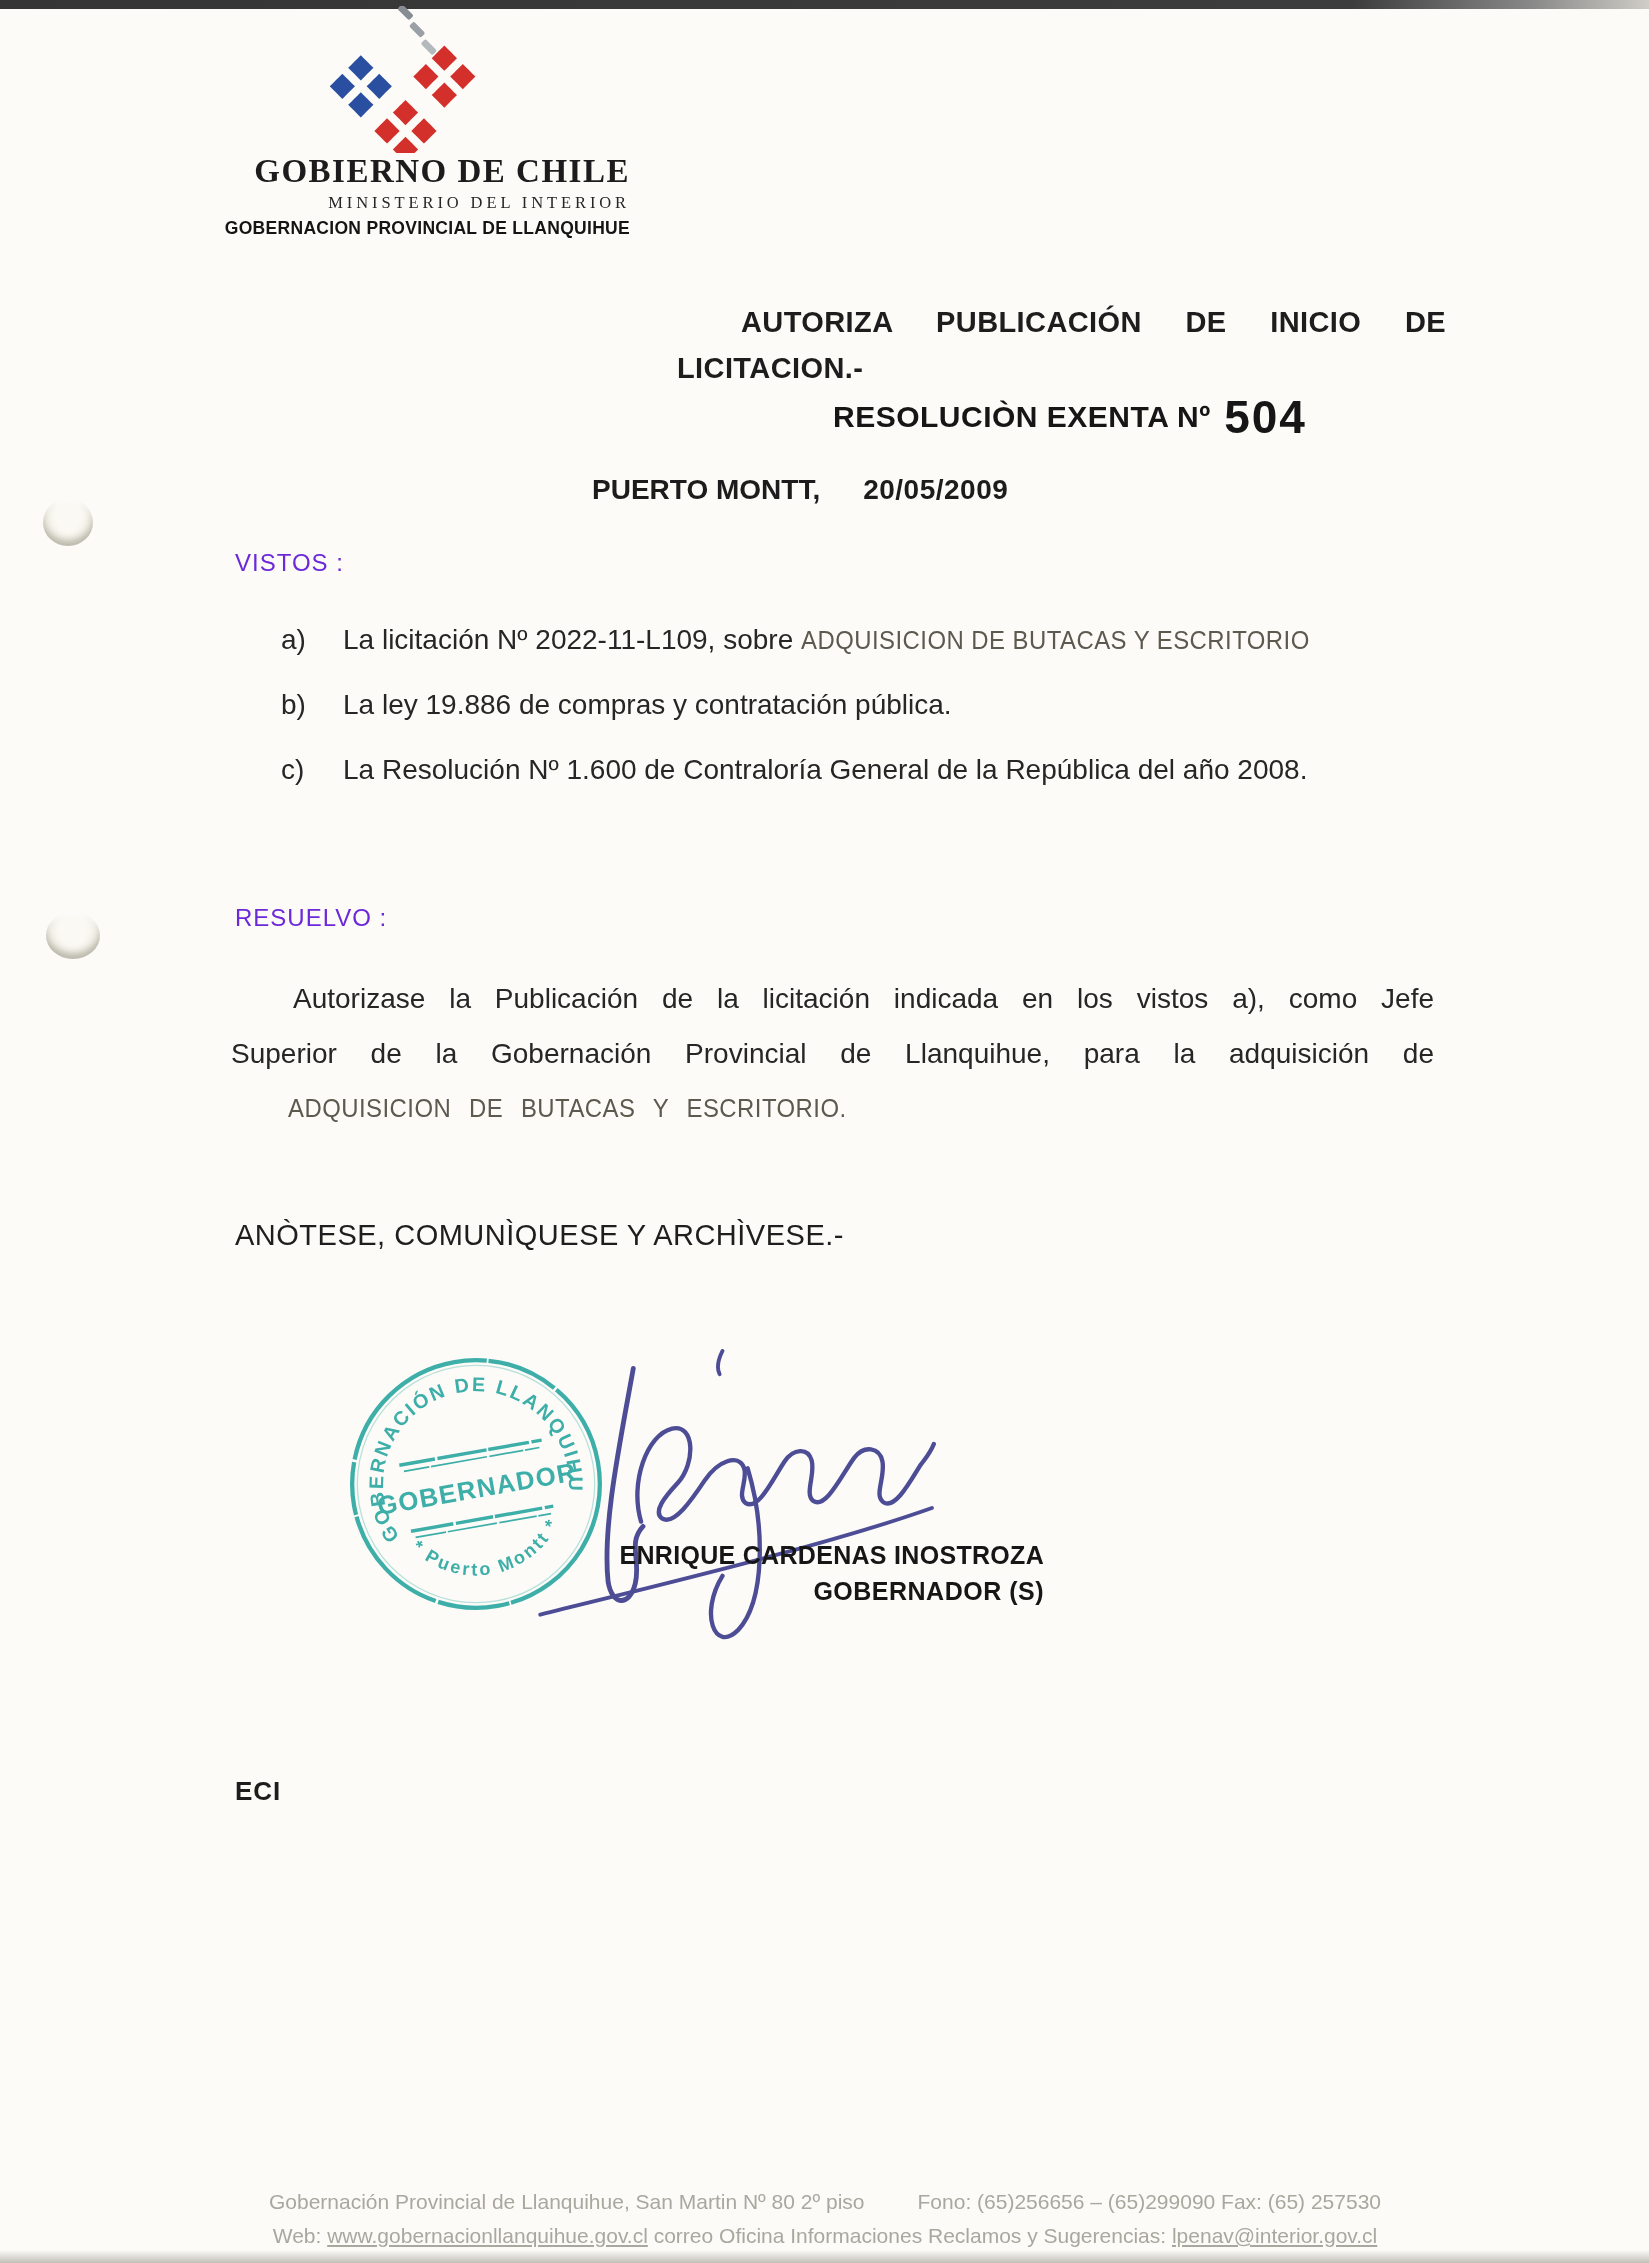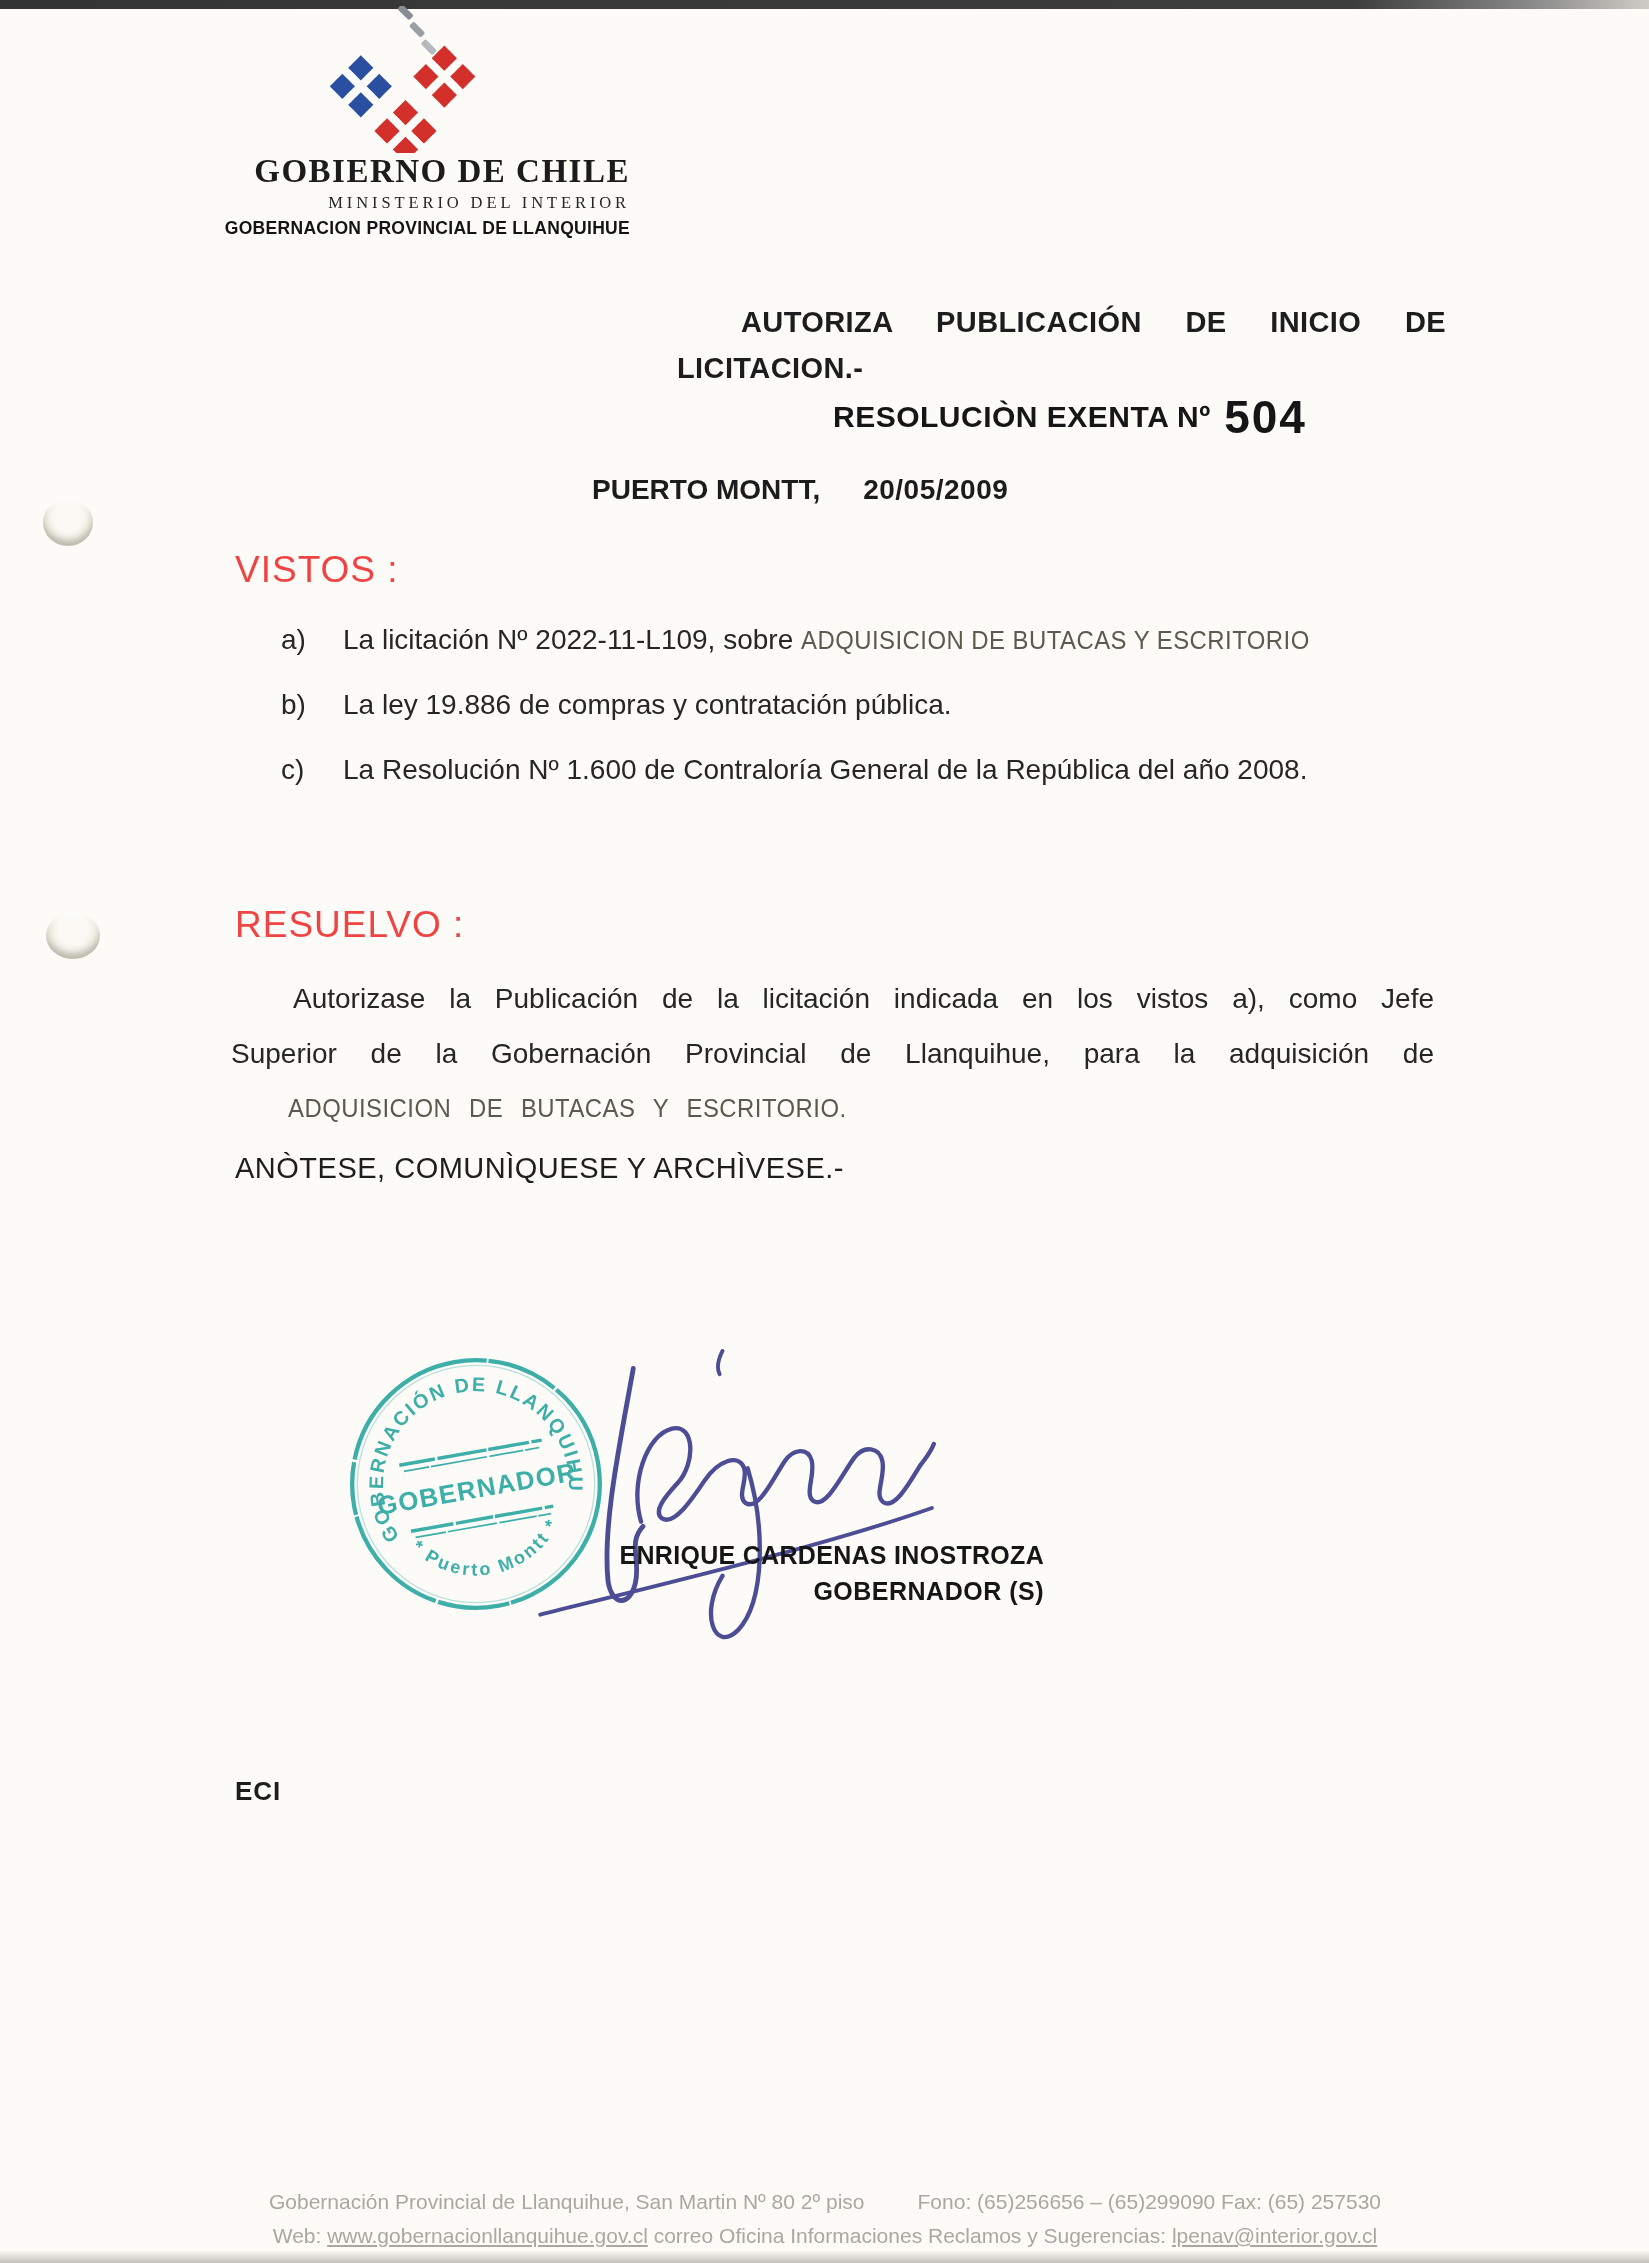--- a/index.html
+++ b/index.html
@@ -35,34 +35,34 @@
   .title-block{position:absolute;left:677px;top:299px;width:769px;
     font-size:29px;font-weight:700;line-height:1.6;color:#1d1d1d;
     text-align:justify;text-indent:64px;word-spacing:9.7px;letter-spacing:0.4px;}
   .resolution{position:absolute;left:833px;top:390px;display:flex;align-items:center;color:#161616;}
   .resolution .lbl{font-size:30px;font-weight:700;letter-spacing:0.5px;}
   .resolution .num{font-size:46px;font-weight:700;margin-left:13.6px;letter-spacing:1.9px;}
   .place-date{position:absolute;left:592px;top:474px;font-size:28px;font-weight:700;color:#1c1c1c;}
   .place-date .date{margin-left:43px;letter-spacing:0.5px;}
 
   
-  .sec-heading{position:absolute;font-size:37px;letter-spacing:1px;color:#ef4444;}
+  .sec-heading{position:absolute;font-size:24px;letter-spacing:1px;color:#6d28d9;}
   .vistos-list{position:absolute;left:281px;top:619px;width:1169px;}
   .visto{display:flex;margin-bottom:23px;font-size:28px;line-height:1.5;color:#262626;}
   .visto .marker{flex:none;width:62px;}
   .visto .vtext{flex:1;text-align:justify;}
   .visto .vtext.w-narrow{max-width:990px;}
   .hl{display:inline-block;transform:scaleX(.92);transform-origin:left center;
     font-size:26px;color:var(--highlight-text,#5c594f);letter-spacing:0.5px;}
 
   
   .resuelvo-para{position:absolute;left:231px;top:972px;width:1203px;
     font-size:28px;line-height:1.95;text-align:justify;text-indent:62px;
     word-spacing:11.6px;color:#262626;}
-  .closing{position:absolute;left:235px;top:1152px;font-size:29px;
+  .closing{position:absolute;left:235px;top:1219px;font-size:29px;
     letter-spacing:0.5px;color:#1e1e1e;}
 
   
   .stamp{position:absolute;left:347px;top:1355px;width:258px;height:258px;
     transform:rotate(-10deg);opacity:.93;}
   .stamp text{font-family:"Liberation Sans","DejaVu Sans",sans-serif;font-weight:700;
     fill:var(--stamp,#2fa9a3);}
   .sig-svg{position:absolute;left:505px;top:1318px;width:466px;height:349px;pointer-events:none;}
   .sig-block{position:absolute;left:539px;top:1541px;width:505px;text-align:right;color:#161616;}
   .sig-block .name{font-size:25px;font-weight:700;letter-spacing:0.3px;}

